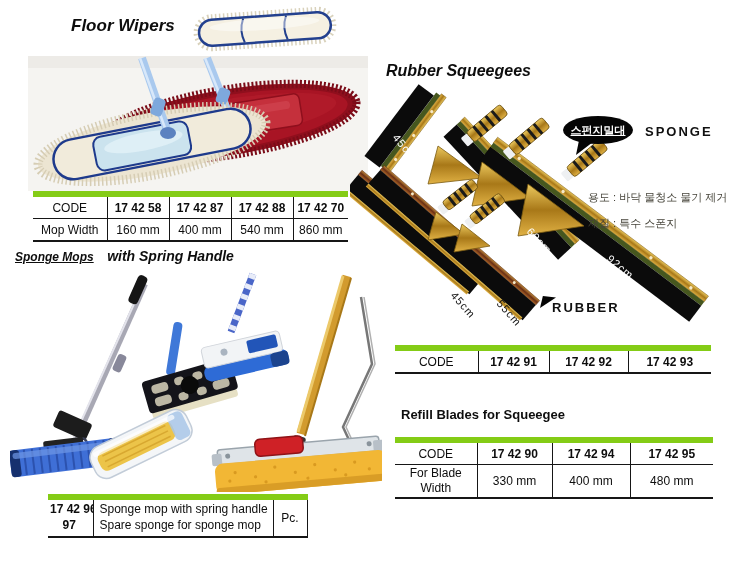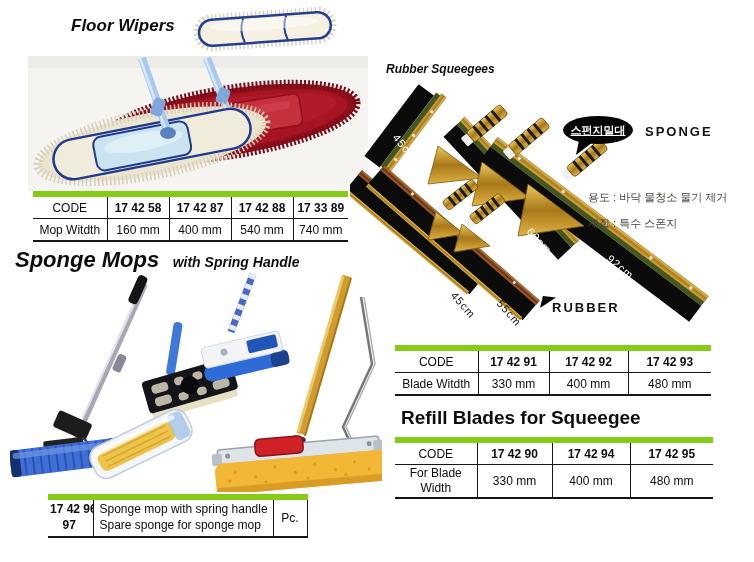--- a/index.html
+++ b/index.html
@@ -94,34 +94,34 @@
         <col style="width:62px">
         <col style="width:62px">
         <col style="width:55px">
       </colgroup>
     <tbody>
         <tr>
       <td>CODE</td>
       <td class="bold">17 42 58</td>
       <td class="bold">17 42 87</td>
       <td class="bold">17 42 88</td>
-      <td class="bold">17 33 89</td>
+      <td class="bold">17 42 70</td>
     </tr>
     <tr>
-      <td>Mop Witdth</td>
+      <td>Mop Width</td>
       <td>160 mm</td>
       <td>400 mm</td>
       <td>540 mm</td>
-      <td>740 mm</td>
+      <td>860 mm</td>
     </tr>
   </tbody>
     </table>
 
   <div class="abs" style="left:15px;top:247px;white-space:nowrap;">
-    <span class="title" style="font-size:22px;">Sponge Mops</span>
+    <span class="title" style="font-size:12px;text-decoration:underline;">Sponge Mops</span>
     <span class="subtitle" style="font-size:14px;margin-left:9px;">with Spring Handle</span>
   </div>
 
   <svg class="abs" style="left:10px;top:272px;" width="372" height="220" viewBox="0 0 372 220">
 
     <g>
       <line x1="135" y1="12" x2="62" y2="176" stroke="#a8a8b4" stroke-width="6"></line>
       <line x1="133" y1="12" x2="60" y2="174" stroke="#e4e4ec" stroke-width="2"></line>
       <rect x="105" y="82" width="9" height="18" rx="3" fill="#88889a" transform="rotate(24 109 91)"></rect>
       <g transform="translate(134 4) rotate(24)">
@@ -249,21 +249,21 @@
       </td>
       <td class="desccell twoline">
         <span>Sponge mop with spring handle</span>
         <span>Spare sponge for sponge mop</span>
       </td>
       <td>Pc.</td>
     </tr>
   </tbody>
     </table>
 
-  <div class="abs title" style="left:386px;top:62px;font-size:12px;">Rubber Squeegees</div>
+  <div class="abs title" style="left:386px;top:62px;font-size:16px;">Rubber Squeegees</div>
 
   <svg class="abs" style="left:350px;top:80px;" width="404" height="262" viewBox="0 0 404 262">
     <defs>
       <linearGradient id="goldGrad" x1="0" y1="0" x2="0" y2="1">
         <stop offset="0" stop-color="#ecc95e"></stop>
           <stop offset="0.5" stop-color="#a87818"></stop>
         <stop offset="1" stop-color="#e0b144"></stop>
       </linearGradient>
       <linearGradient id="copperGrad" x1="0" y1="0" x2="0" y2="1">
         <stop offset="0" stop-color="#c08a3a"></stop>
@@ -393,30 +393,24 @@
         <col style="width:79px">
         <col style="width:83px">
       </colgroup>
     <tbody>
         <tr>
       <td>CODE</td>
       <td class="bold">17 42 91</td>
       <td class="bold">17 42 92</td>
       <td class="bold">17 42 93</td>
     </tr>
-    <tr>
-      <td>Blade Witdth</td>
-      <td>330 mm</td>
-      <td>400 mm</td>
-      <td>480 mm</td>
-    </tr>
   </tbody>
     </table>
 
-  <div class="abs" style="left:401px;top:407px;font-weight:bold;font-size:19px;">Refill Blades for Squeegee</div>
+  <div class="abs" style="left:401px;top:407px;font-weight:bold;font-size:13px;">Refill Blades for Squeegee</div>
 
   <table class="t t23 t2r" style="left:395px;top:437px;width:318px;">
     <colgroup>
         <col style="width:82px">
         <col style="width:75px">
         <col style="width:78px">
         <col style="width:83px">
       </colgroup>
     <tbody>
         <tr>

